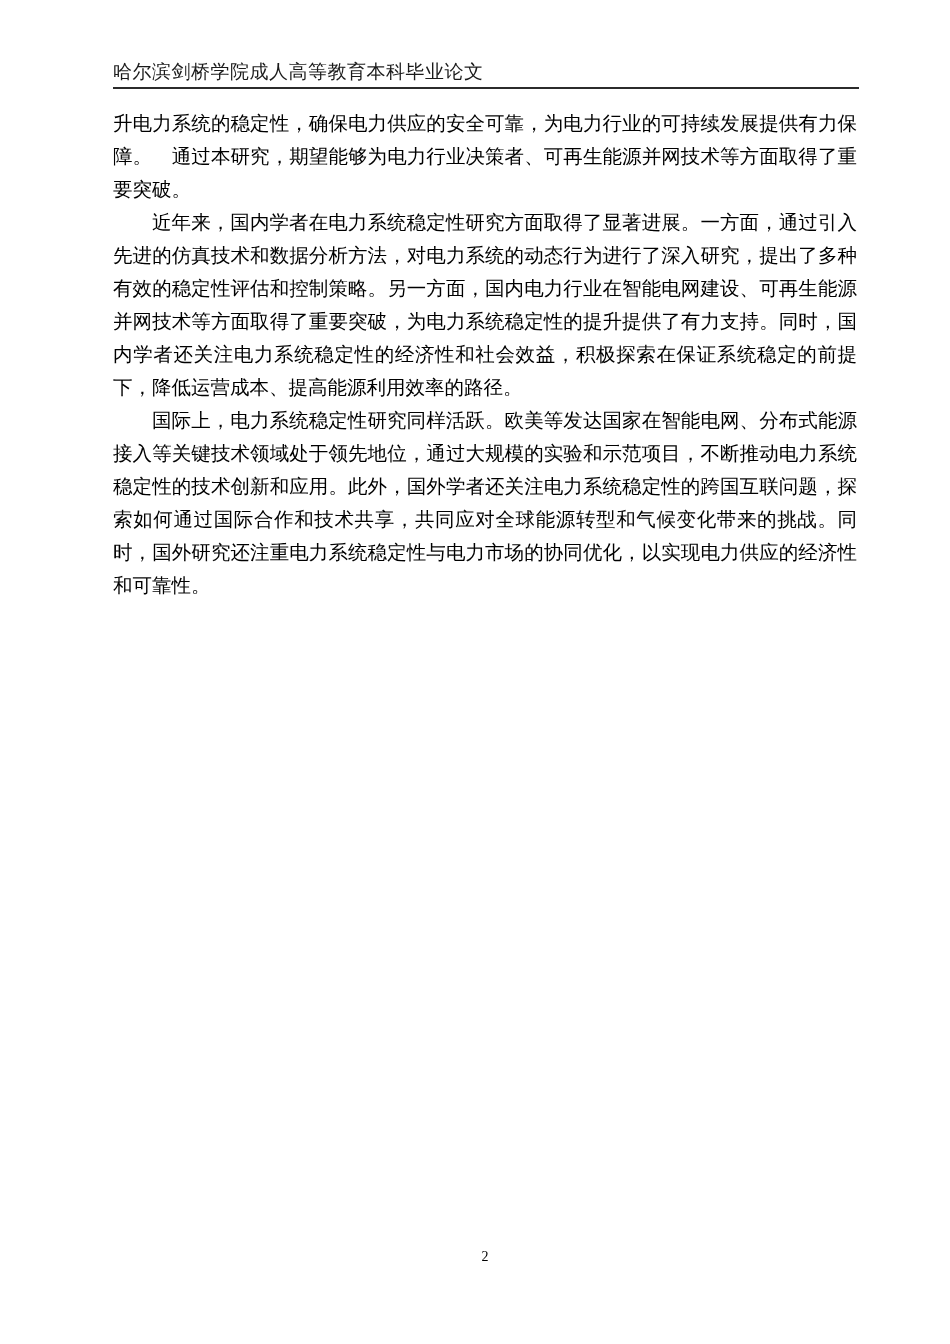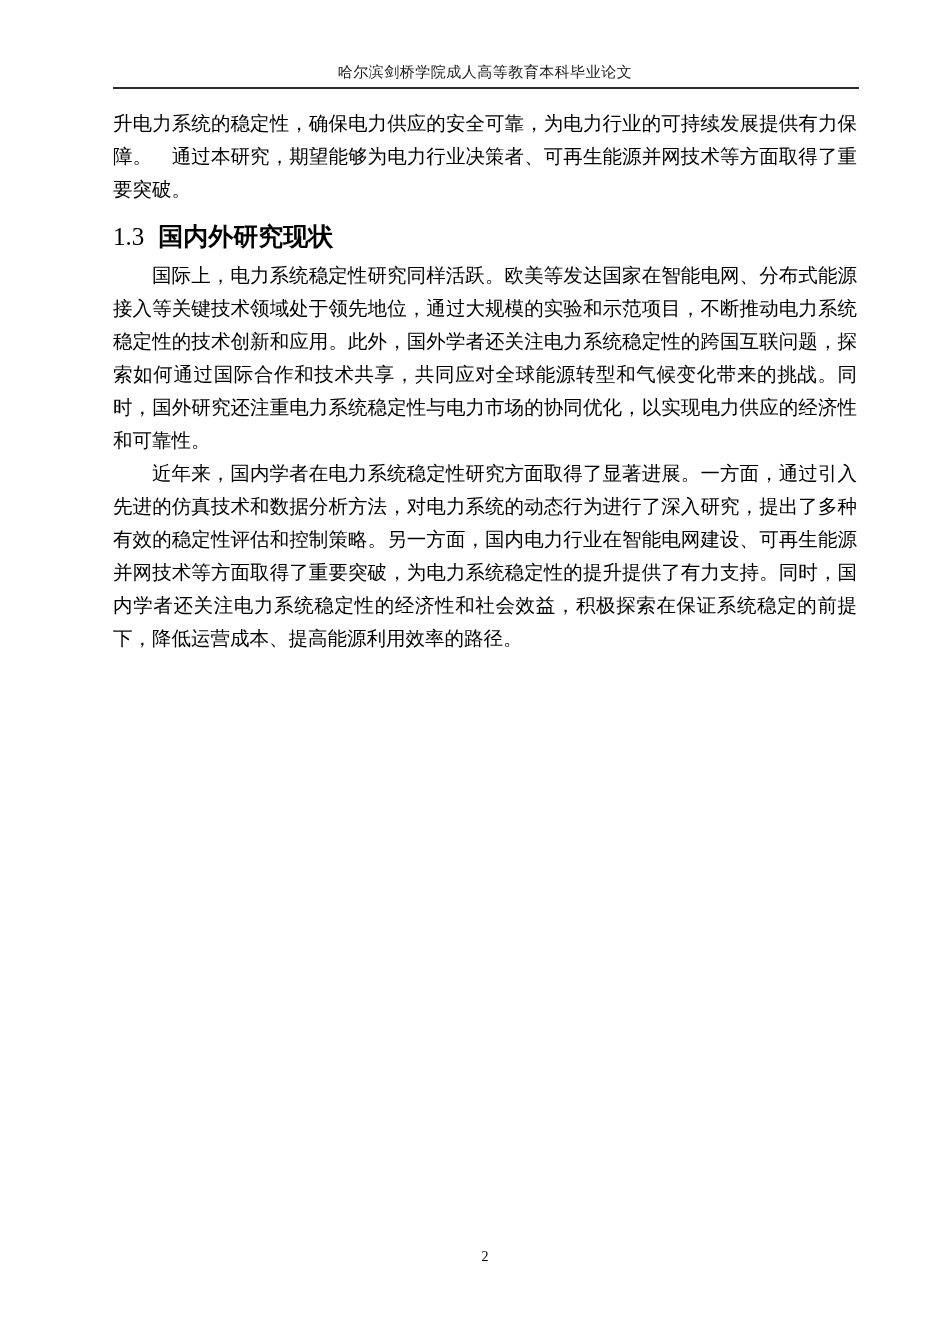--- a/index.html
+++ b/index.html
@@ -15,22 +15,21 @@
     background: #ffffff;
     color: #000000;
     font-family: "Liberation Serif", "DejaVu Serif", serif;
     overflow: hidden;
   }
   .page-header {
     position: absolute;
     top: 63px;
     left: 113px;
     width: 744px;
-    text-align: center;
-    font-size: 15px;
+    font-size: 19px;
     line-height: 18px;
     color: #1a1a1a;
     letter-spacing: 0.5px;
   }
   .header-divider {
     position: absolute;
     top: 87px;
     left: 113px;
     width: 746px;
     height: 2px;
@@ -84,25 +83,24 @@
   <div class="page-header">
     <span>哈尔滨剑桥学院成人高等教育本科毕业论文</span>
   </div>
 
   <div class="header-divider"></div>
 
   <div class="page-body">
 
     <p class="intro-paragraph">升电力系统的稳定性，确保电力供应的安全可靠，为电力行业的可持续发展提供有力保障。　通过本研究，期望能够为电力行业决策者、可再生能源并网技术等方面取得了重要突破。</p>
 
-    <h2 class="section-heading"><span class="section-number">1.3</span><span class="section-title">国内外研究现状</span></h2>
+
+    <p class="section-paragraph">近年来，国内学者在电力系统稳定性研究方面取得了显著进展。一方面，通过引入先进的仿真技术和数据分析方法，对电力系统的动态行为进行了深入研究，提出了多种有效的稳定性评估和控制策略。另一方面，国内电力行业在智能电网建设、可再生能源并网技术等方面取得了重要突破，为电力系统稳定性的提升提供了有力支持。同时，国内学者还关注电力系统稳定性的经济性和社会效益，积极探索在保证系统稳定的前提下，降低运营成本、提高能源利用效率的路径。</p>
 
     <p class="section-paragraph">国际上，电力系统稳定性研究同样活跃。欧美等发达国家在智能电网、分布式能源接入等关键技术领域处于领先地位，通过大规模的实验和示范项目，不断推动电力系统稳定性的技术创新和应用。此外，国外学者还关注电力系统稳定性的跨国互联问题，探索如何通过国际合作和技术共享，共同应对全球能源转型和气候变化带来的挑战。同时，国外研究还注重电力系统稳定性与电力市场的协同优化，以实现电力供应的经济性和可靠性。</p>
-
-    <p class="section-paragraph">近年来，国内学者在电力系统稳定性研究方面取得了显著进展。一方面，通过引入先进的仿真技术和数据分析方法，对电力系统的动态行为进行了深入研究，提出了多种有效的稳定性评估和控制策略。另一方面，国内电力行业在智能电网建设、可再生能源并网技术等方面取得了重要突破，为电力系统稳定性的提升提供了有力支持。同时，国内学者还关注电力系统稳定性的经济性和社会效益，积极探索在保证系统稳定的前提下，降低运营成本、提高能源利用效率的路径。</p>
 
   </div>
 
   <div class="page-footer">
     <span>2</span>
   </div>
 
 </div>
 
 </body></html>

